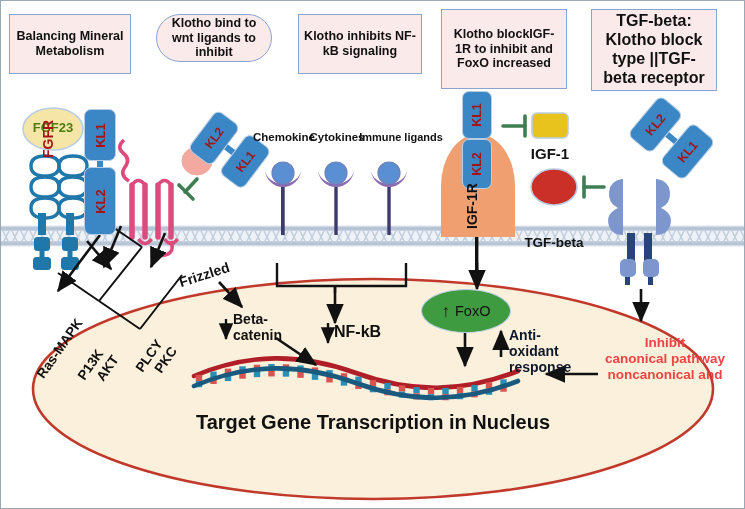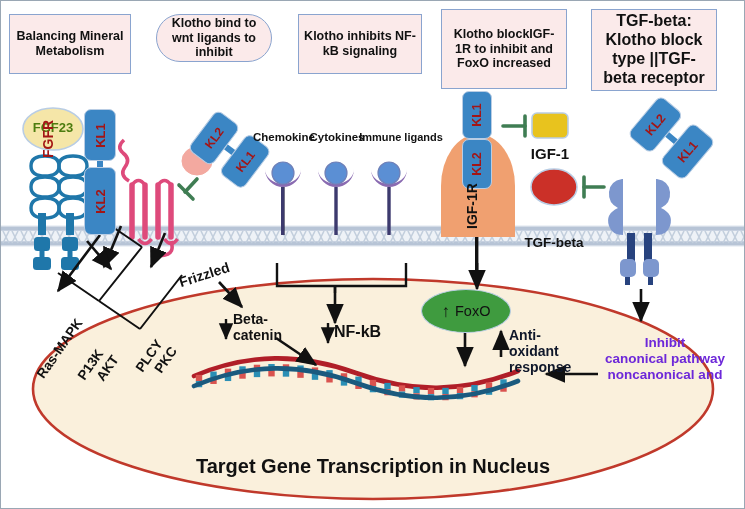--- a/index.html
+++ b/index.html
@@ -448,22 +448,22 @@
   </div>
 
   <div style="position:absolute;left:508px;top:294px;font-size:14px;font-weight:bold;
               color:#0f172a;line-height:1.16;white-space:nowrap;margin-top:32px;">
     <div><span>Anti-</span></div>
     <div><span>oxidant</span></div>
     <div><span>response</span></div>
   </div>
 
   <div style="position:absolute;left:588px;top:334px;width:152px;text-align:center;
-              font-size:13.5px;font-weight:bold;color:#6d28d9;line-height:1.2;">
+              font-size:13.5px;font-weight:bold;color:#ef4444;line-height:1.2;">
     <div><span>Inhibit</span></div>
     <div><span>canonical pathway</span></div>
     <div><span>noncanonical and</span></div>
   </div>
 
   <div style="position:absolute;left:132px;top:410px;width:480px;text-align:center;
-              font-size:20px;font-weight:bold;color:#111;margin-top:44px;">Target Gene Transcription in Nucleus</div>
+              font-size:20px;font-weight:bold;color:#111;">Target Gene Transcription in Nucleus</div>
 
 </div>
 
 </body></html>

